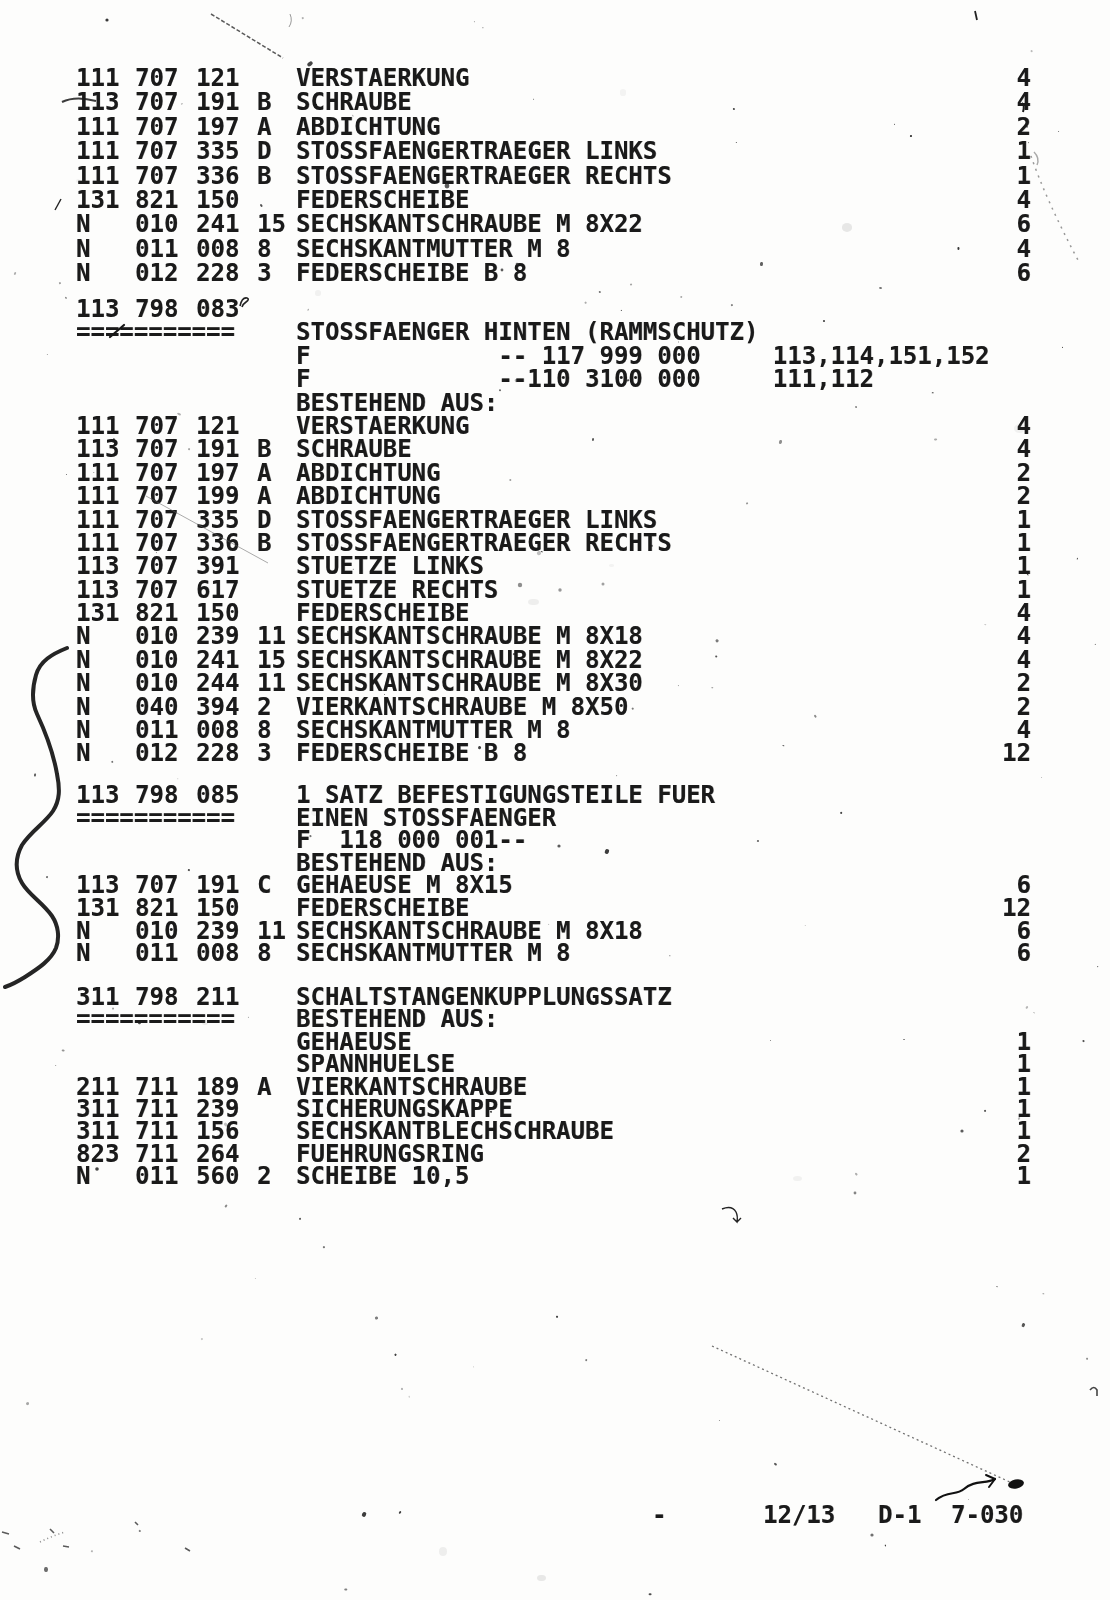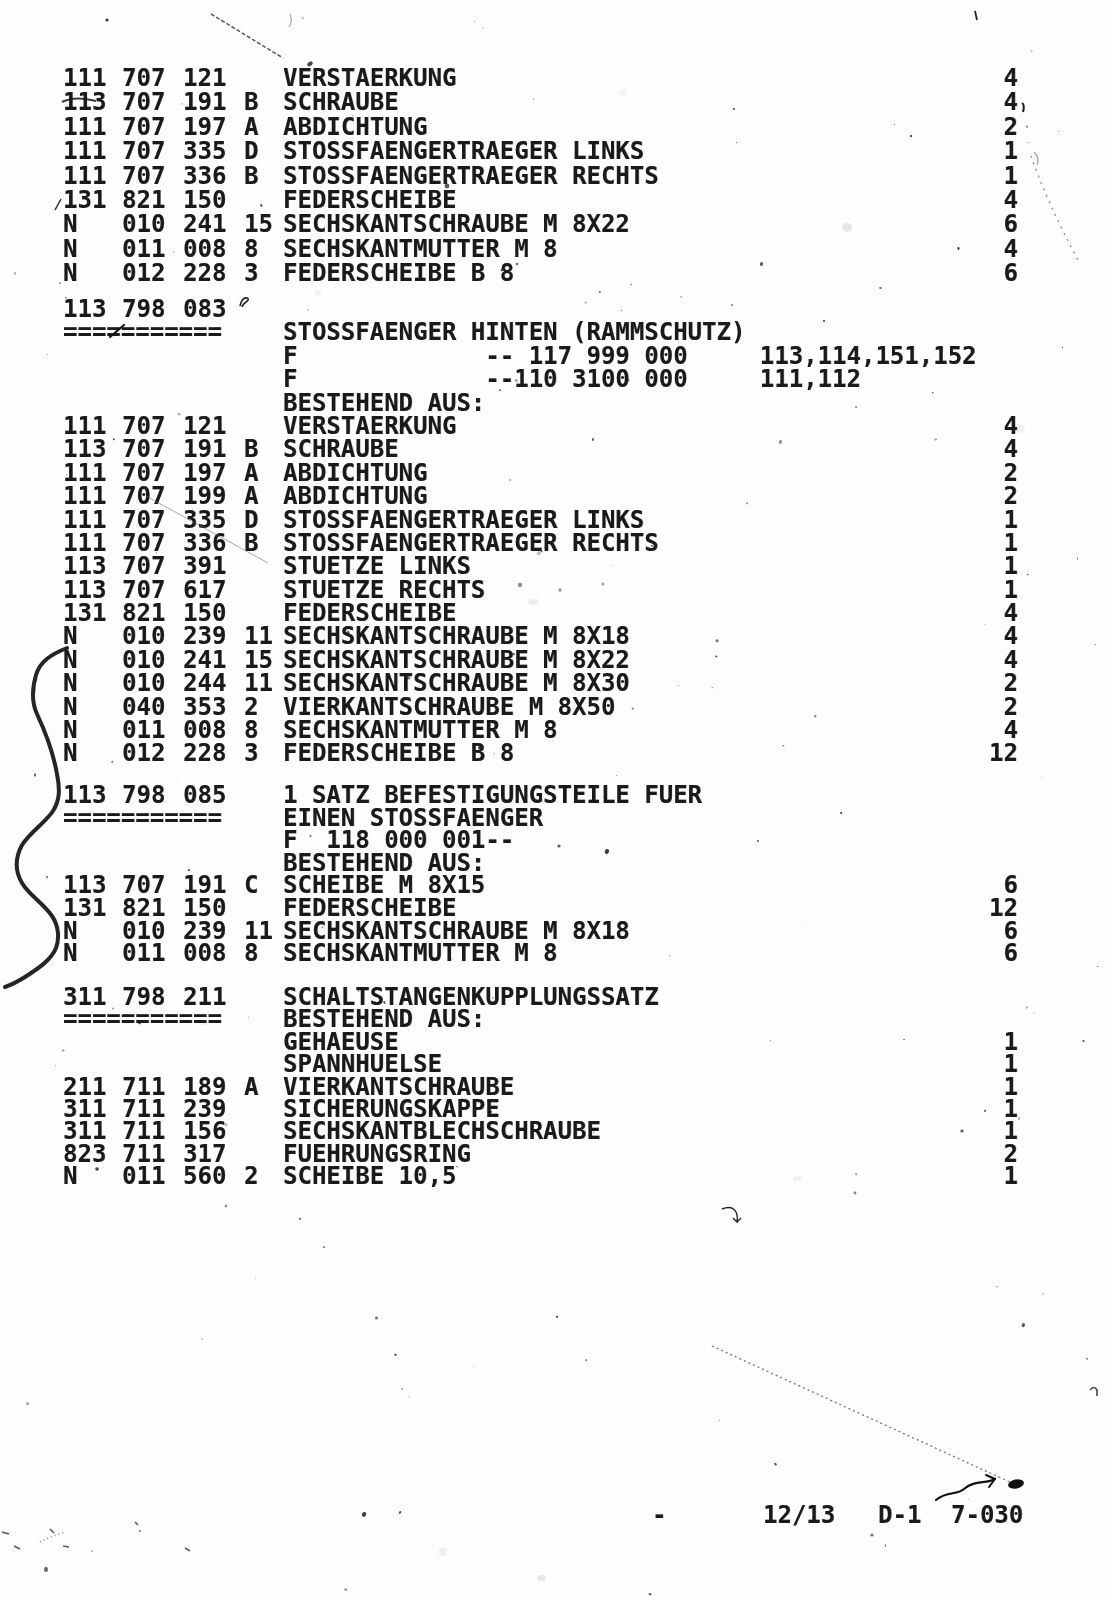--- a/index.html
+++ b/index.html
@@ -3,21 +3,21 @@
 <meta charset="utf-8">
 <style>
   html,body{margin:0;padding:0;background:#e8e8e8;}
   .page{
     position:relative;width:1110px;height:1600px;margin:0 auto;
     background:#fdfdfc;overflow:hidden;
     font-family:"DejaVu Sans Mono","Liberation Mono",monospace;
     font-weight:700;font-size:24px;color:#1a1a1a;
   }
   .txt{text-shadow:0.4px 0.4px 0 rgba(25,25,25,.45);}
-  .sec{position:absolute;left:0;width:896px;}
+  .sec{position:absolute;left:13px;width:896px;}
   .row{position:relative;height:var(--lh);line-height:var(--lh);}
   .g{position:absolute;top:0;white-space:pre;}
   .g1{left:63px}.g2{left:122px}.g3{left:183px}.g4{left:244px}
   .desc{position:absolute;top:0;left:283px;white-space:pre;}
   .qty{position:absolute;top:0;left:898px;width:120px;text-align:right;}
   #footer{position:absolute;top:1502px;left:0;width:1110px;height:26px;line-height:26px;}
   #footer span{position:absolute;top:0;white-space:pre;}
   .f-dash{left:652px}.f-page{left:763px}.f-code{left:878px}.f-doc{left:951px}
   #marks{position:absolute;inset:0;pointer-events:none;}
   #noise i{position:absolute;background:#181818;border-radius:45%;display:block;}
@@ -208,21 +208,21 @@
           <span class="g g1">N</span>
           <span class="g g2">010</span>
           <span class="g g3">244</span>
           <span class="g g4">11</span>
           <span class="desc">SECHSKANTSCHRAUBE M 8X30</span>
           <span class="qty">2</span>
         </div>
         <div class="row">
           <span class="g g1">N</span>
           <span class="g g2">040</span>
-          <span class="g g3">353</span>
+          <span class="g g3">394</span>
           <span class="g g4">2</span>
           <span class="desc">VIERKANTSCHRAUBE M 8X50</span>
           <span class="qty">2</span>
         </div>
         <div class="row">
           <span class="g g1">N</span>
           <span class="g g2">011</span>
           <span class="g g3">008</span>
           <span class="g g4">8</span>
           <span class="desc">SECHSKANTMUTTER M 8</span>
@@ -252,21 +252,21 @@
           <span class="desc">F  118 000 001--</span>
         </div>
         <div class="row">
           <span class="desc">BESTEHEND AUS:</span>
         </div>
         <div class="row">
           <span class="g g1">113</span>
           <span class="g g2">707</span>
           <span class="g g3">191</span>
           <span class="g g4">C</span>
-          <span class="desc">SCHEIBE M 8X15</span>
+          <span class="desc">GEHAEUSE M 8X15</span>
           <span class="qty">6</span>
         </div>
         <div class="row">
           <span class="g g1">131</span>
           <span class="g g2">821</span>
           <span class="g g3">150</span>
           <span class="desc">FEDERSCHEIBE</span>
           <span class="qty">12</span>
         </div>
         <div class="row">
@@ -323,21 +323,21 @@
         <div class="row">
           <span class="g g1">311</span>
           <span class="g g2">711</span>
           <span class="g g3">156</span>
           <span class="desc">SECHSKANTBLECHSCHRAUBE</span>
           <span class="qty">1</span>
         </div>
         <div class="row">
           <span class="g g1">823</span>
           <span class="g g2">711</span>
-          <span class="g g3">317</span>
+          <span class="g g3">264</span>
           <span class="desc">FUEHRUNGSRING</span>
           <span class="qty">2</span>
         </div>
         <div class="row">
           <span class="g g1">N</span>
           <span class="g g2">011</span>
           <span class="g g3">560</span>
           <span class="g g4">2</span>
           <span class="desc">SCHEIBE 10,5</span>
           <span class="qty">1</span>

